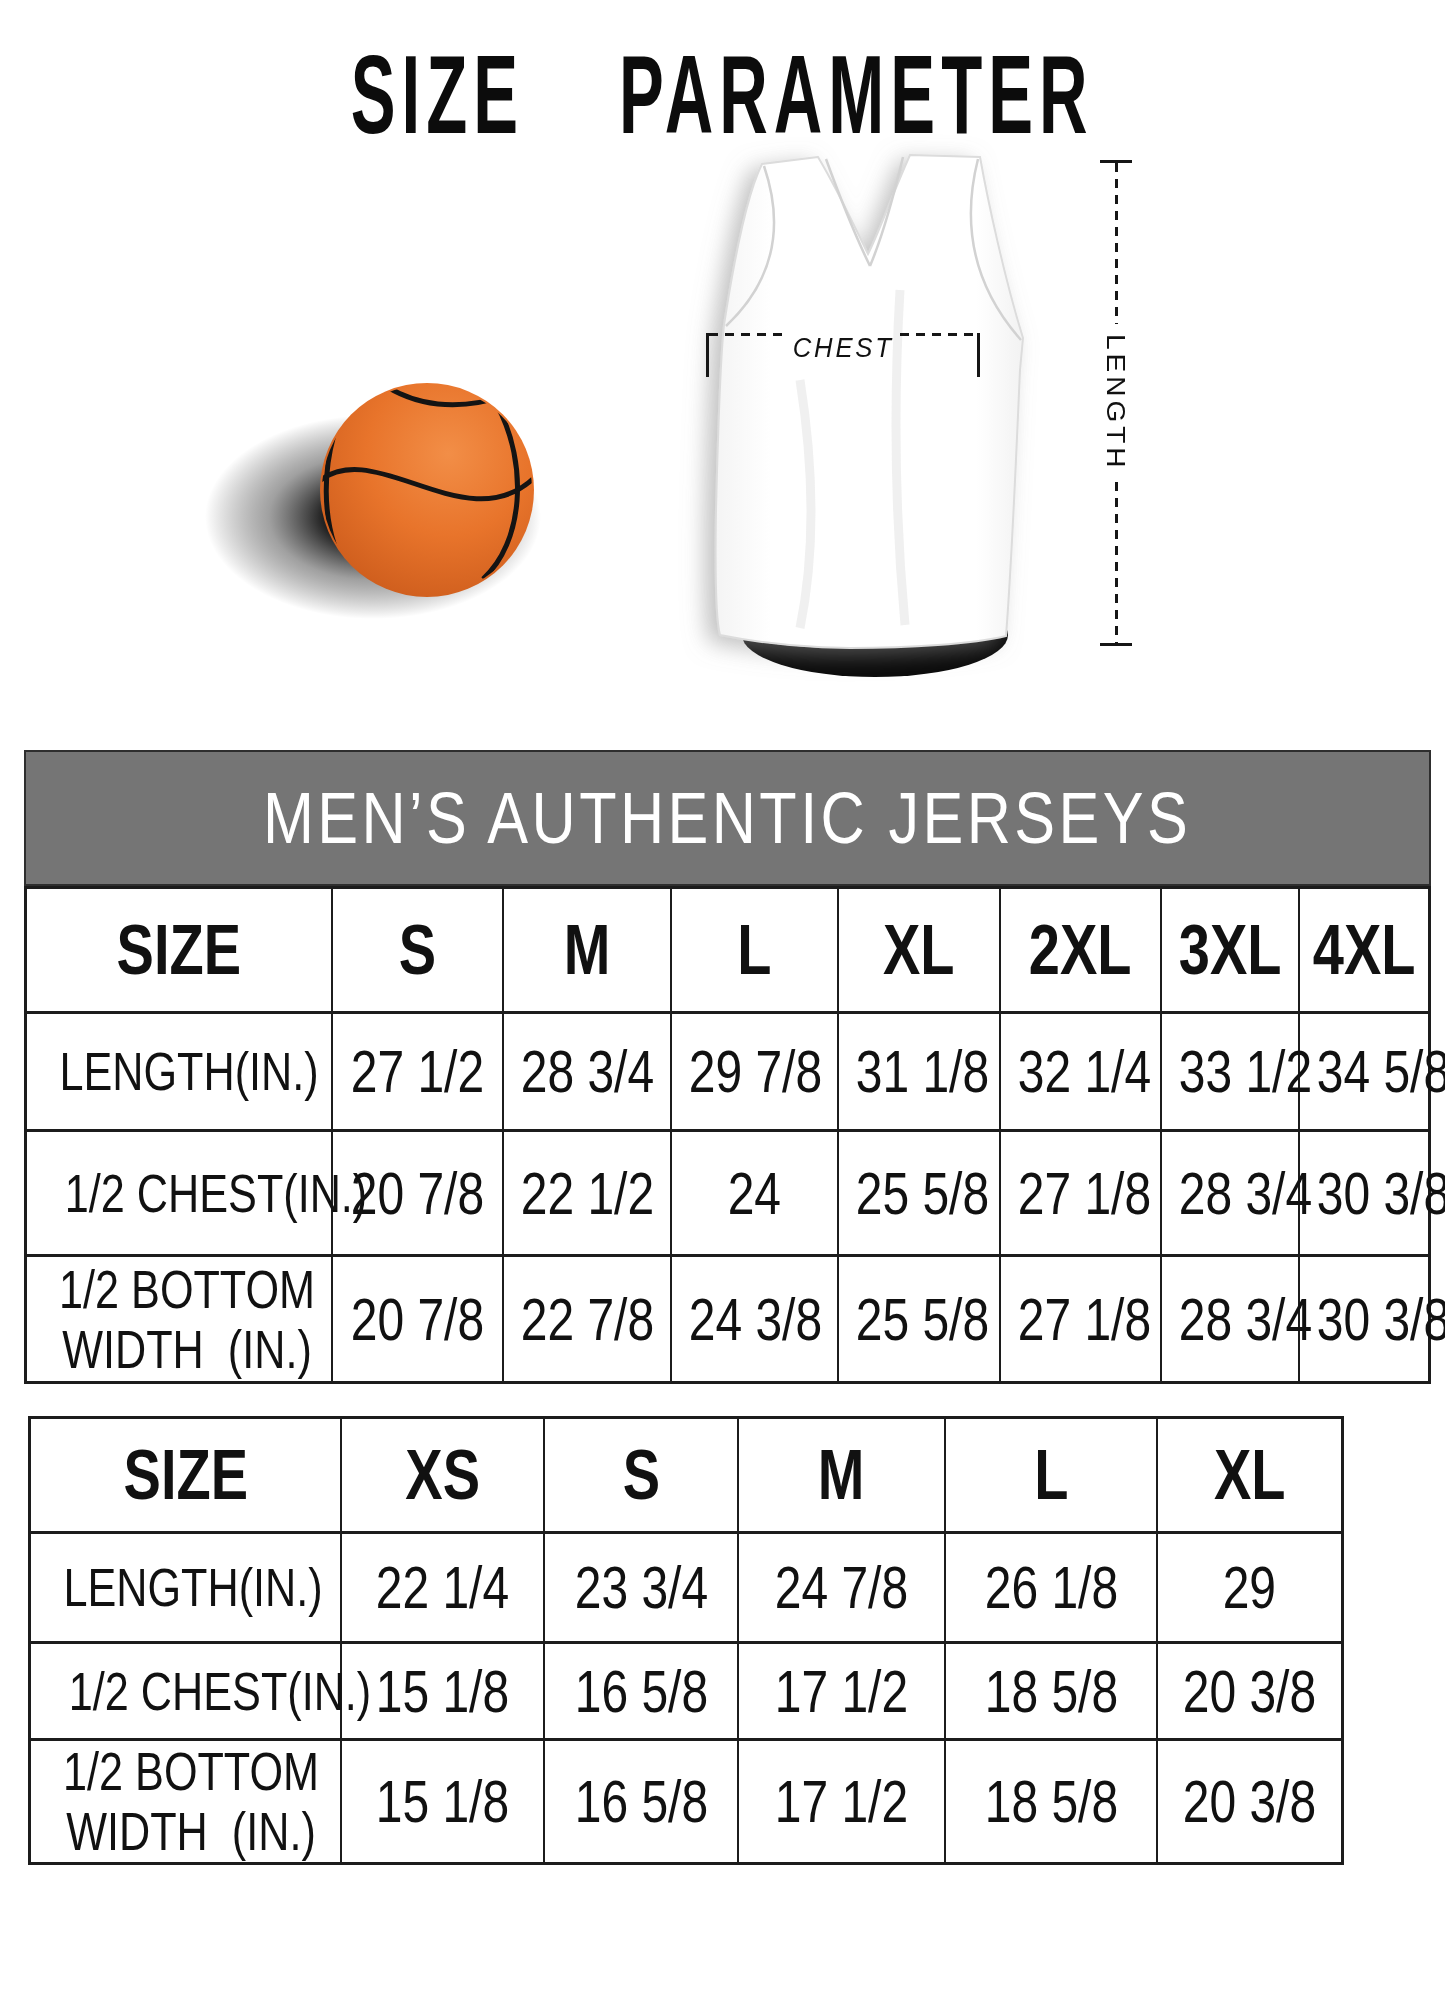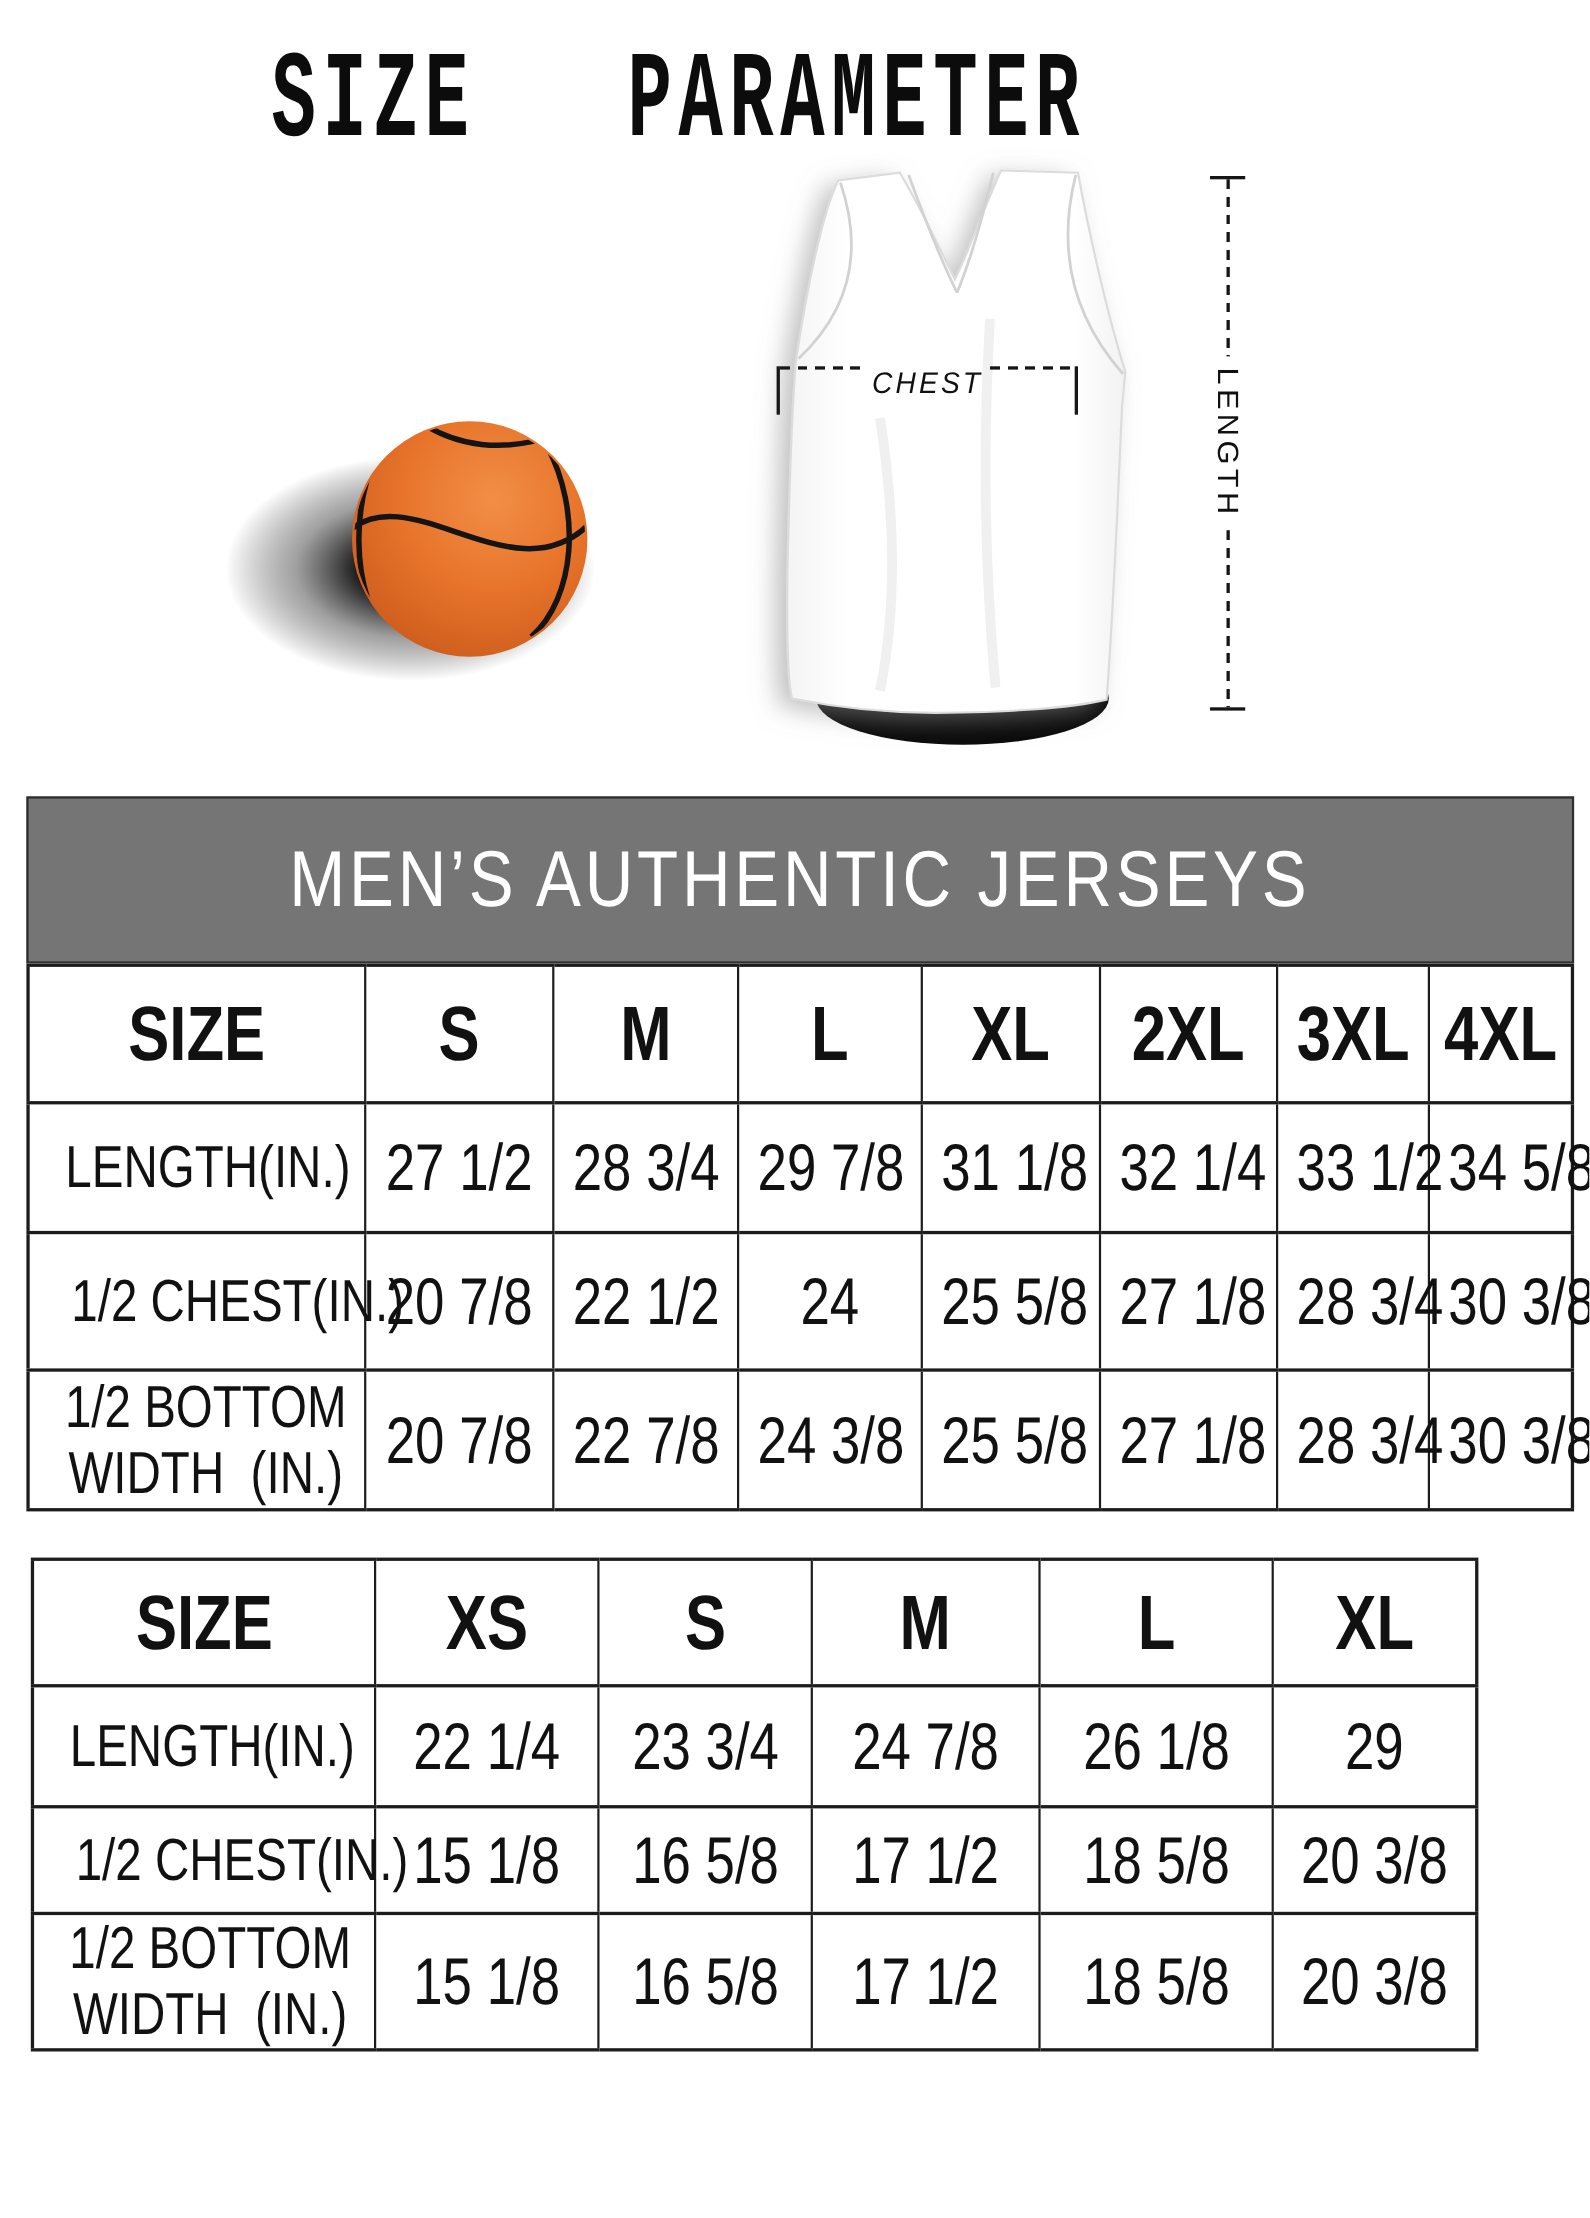--- a/index.html
+++ b/index.html
@@ -1,21 +1,21 @@
 <!DOCTYPE html>
 <html><head>
 <meta charset="utf-8">
 <style>
   * { margin:0; padding:0; box-sizing:border-box; }
   html,body { background:#ffffff; }
   body { font-family:"Liberation Sans","DejaVu Sans",sans-serif; color:#111; }
   #page { position:relative; width:1445px; height:2016px; background:#fff; overflow:hidden; }
 
   
-  .main-title { position:absolute; top:30px; left:0; width:100%; text-align:left;font-family:Liberation Mono, monospace; }
+  .main-title { position:absolute; top:30px; left:0; width:100%; text-align:center; }
   .main-title span {
     display:inline-block; font-size:112px; font-weight:bold; letter-spacing:10px;
     word-spacing:38px; transform:scaleX(0.60); transform-origin:center; white-space:pre; color:#0c0c0c;
   }
 
   
   .illu { position:absolute; }
   #ball-svg   { left:205px; top:315px; width:345px; height:310px; }
   #jersey-svg { left:650px; top:130px; width:390px; height:560px; }
 
@@ -37,21 +37,21 @@
   .dim-length .dim-label { flex:none; writing-mode:vertical-rl; font-size:28px; letter-spacing:4px;
             margin:10px 0; transform:scaleX(0.95); white-space:nowrap; }
 
   
   .tbl-section { position:absolute; }
   #mens-section { left:24px;  top:724px;  width:1407px; }
   #boys-section { left:28px;  top:1416px; width:1316px; }
 
   .title-bar { width:100%; background:#757575; border:2px solid #2e2e2e;
                display:flex; align-items:center; justify-content:center; }
-  #mens-section .title-bar { height:152px; }
+  #mens-section .title-bar { height:136px;margin-top:26px; }
   #boys-section .title-bar { height:104px; }
   .title-bar span { display:inline-block; color:#fff; font-size:72px; letter-spacing:4px;
                     transform:scaleX(0.85); white-space:pre; }
 
   table.size-table { width:100%; border-collapse:collapse; table-layout:fixed;
                      border:3px solid #1c1c1c; background:#fff; }
   table.size-table th, table.size-table td {
     border:2px solid #1c1c1c; border-top-width:3px; border-bottom-width:3px;
     text-align:center; vertical-align:middle; padding:0; overflow:visible;
   }

